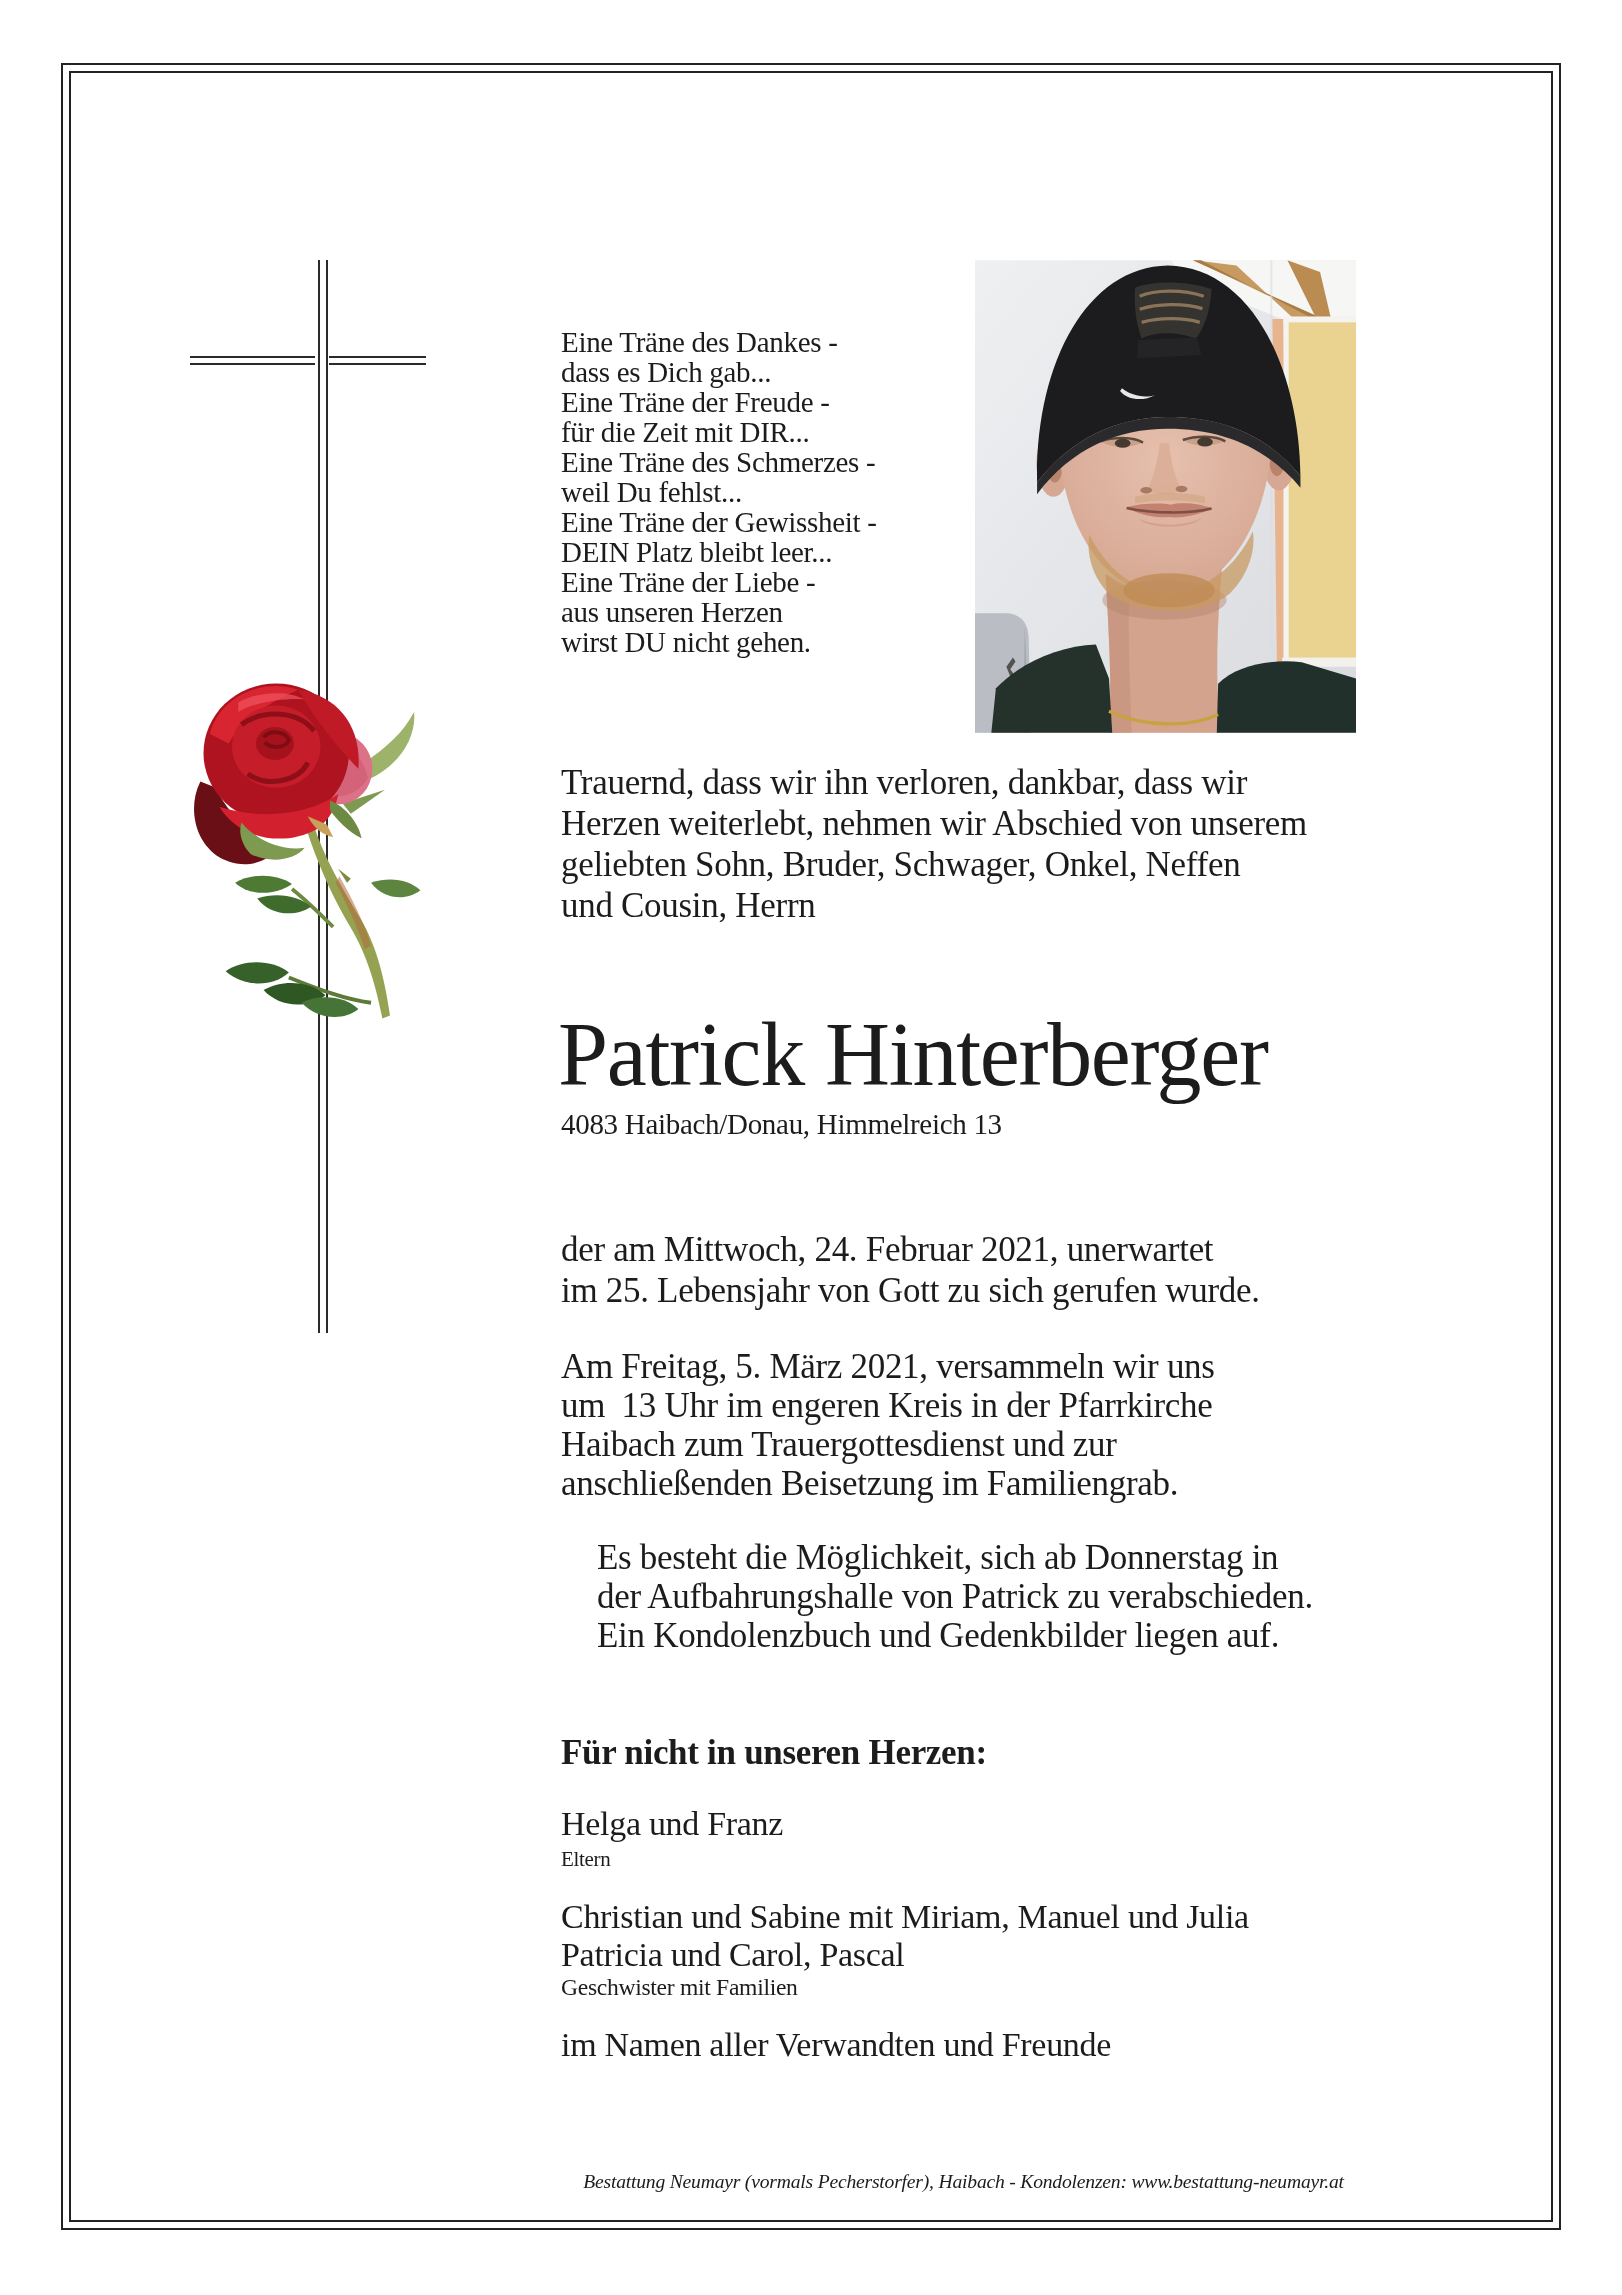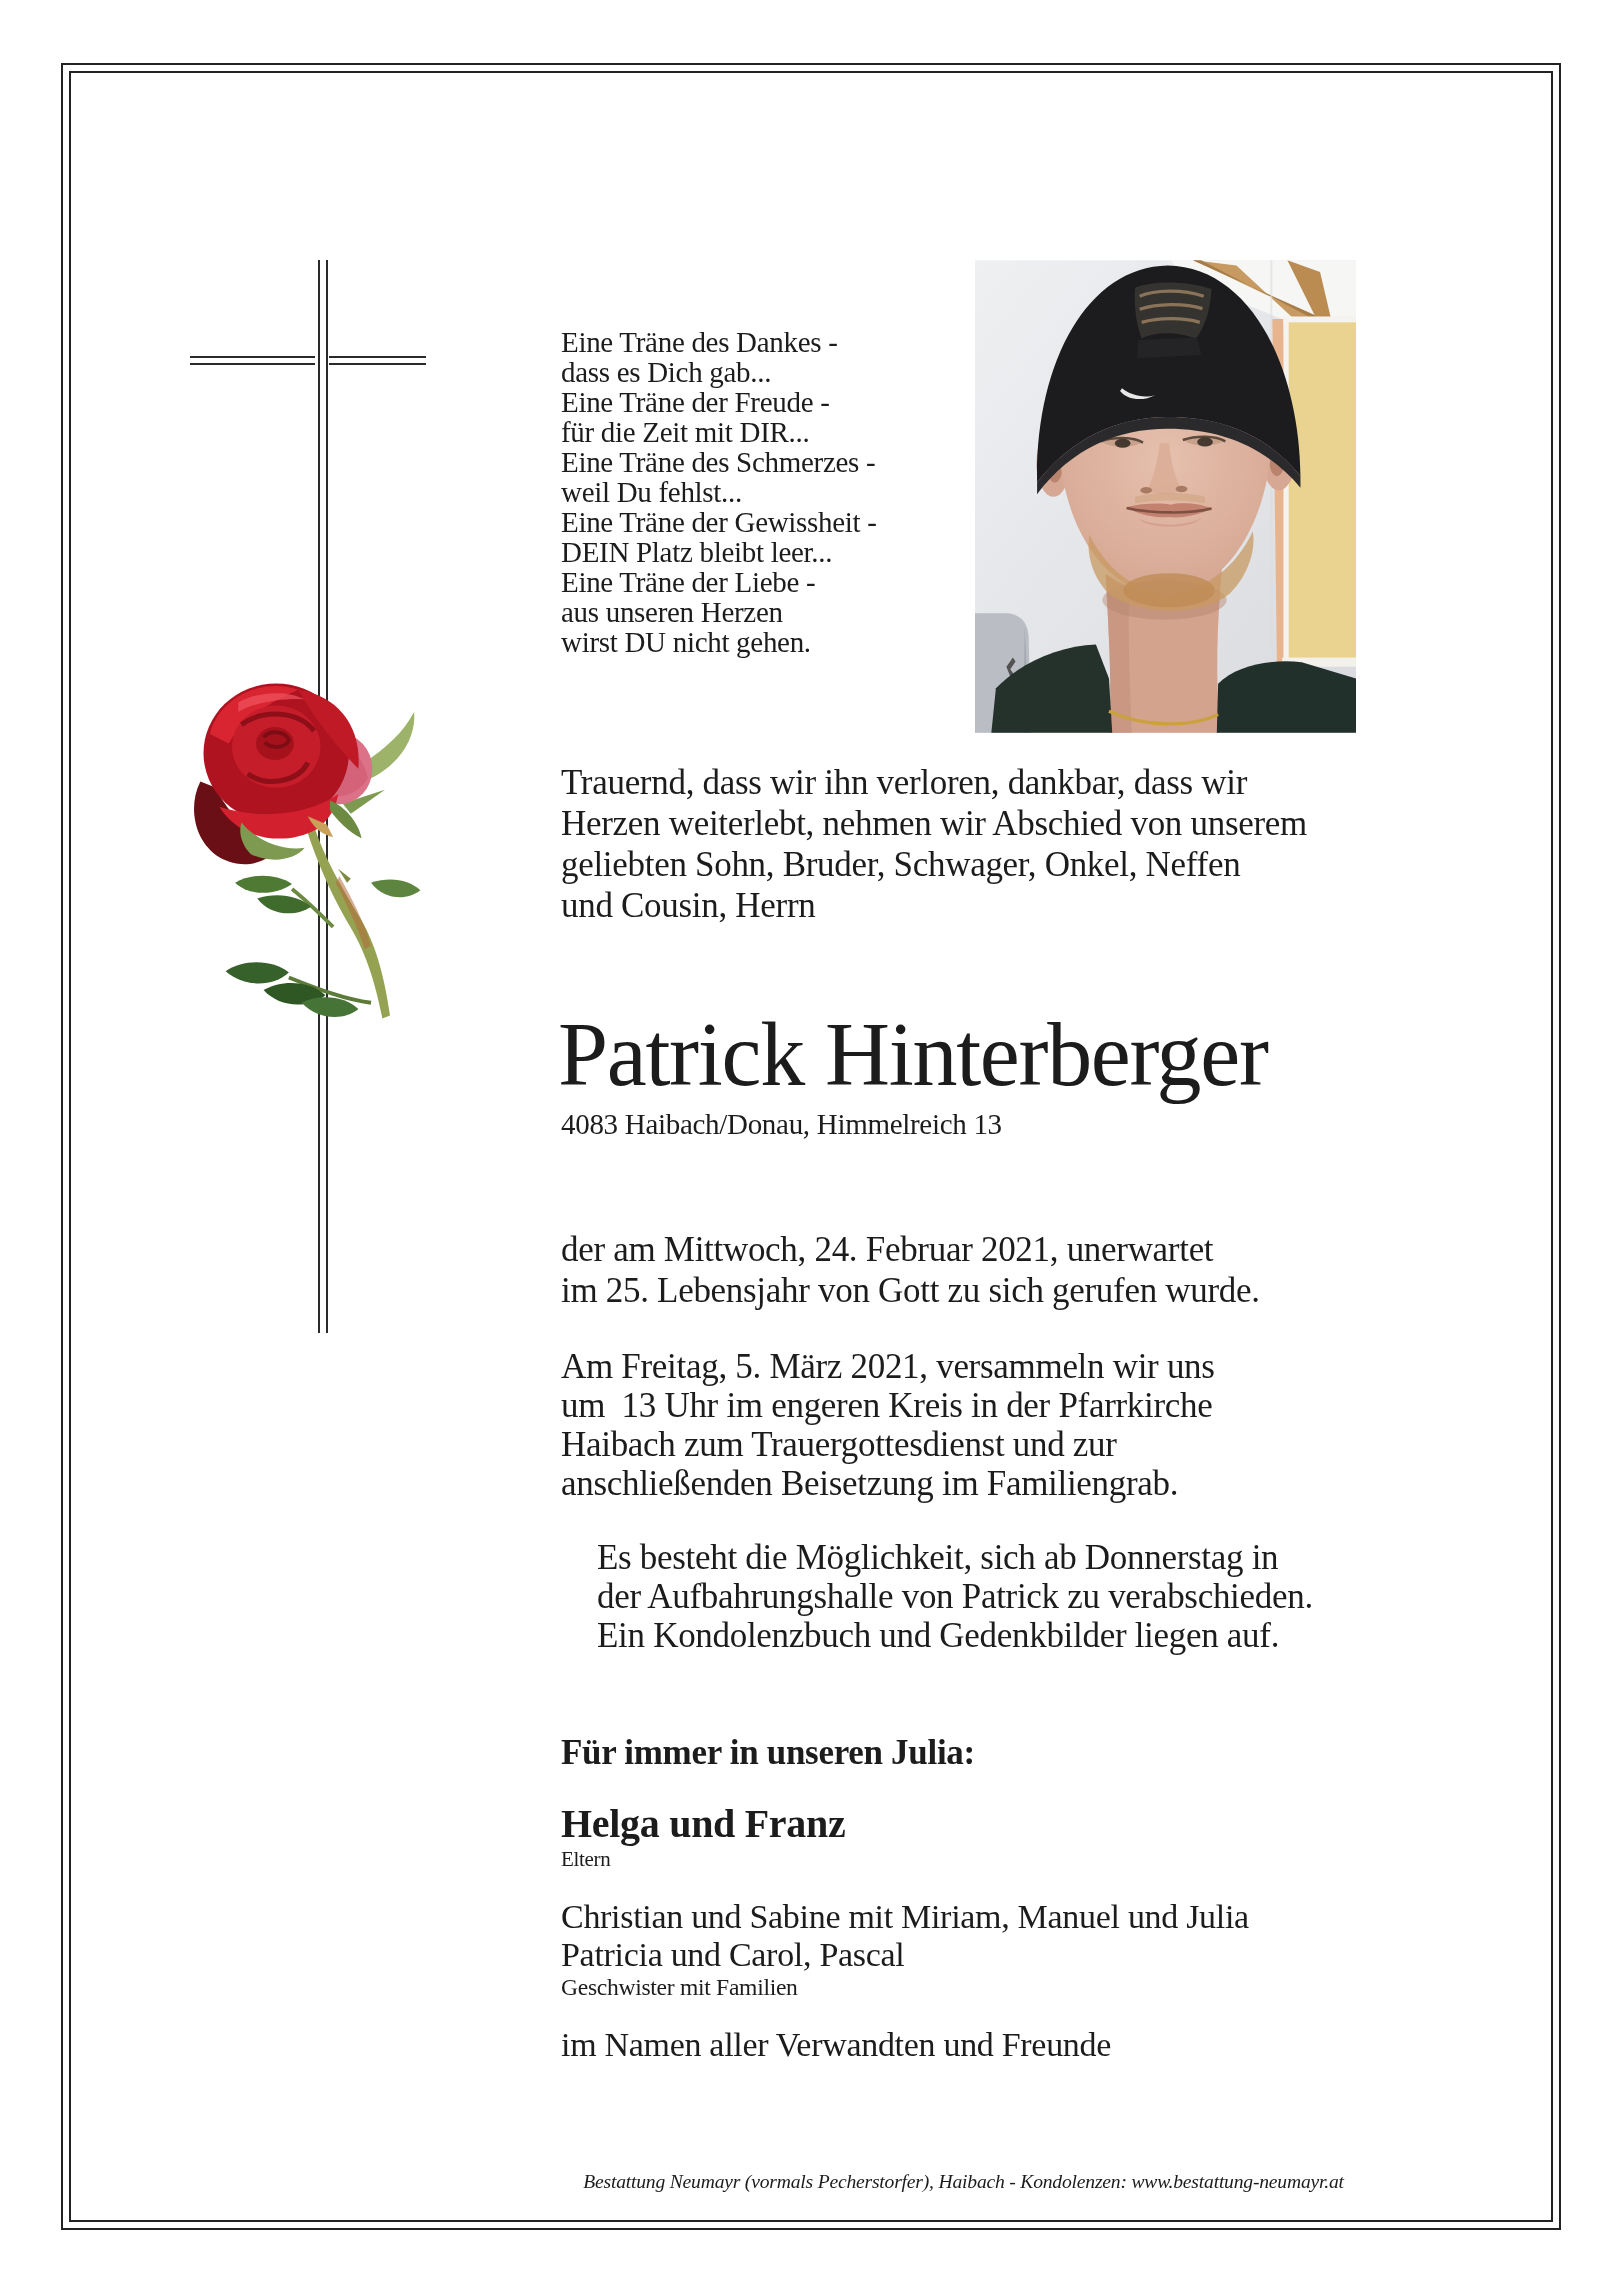--- a/index.html
+++ b/index.html
@@ -27,21 +27,21 @@
   
   .txt { position: absolute; left: 561px; letter-spacing: -0.3px; white-space: nowrap; }
   .poem      { top: 327px;  font-size: 29px; line-height: 30px; }
   .intro     { top: 762px; font-size: 35px; line-height: 41px; }
   .name      { top: 1006px; left: 558px; font-size: 90px; line-height: 98px; letter-spacing: -1.3px; }
   .address   { top: 1108px; font-size: 29px; line-height: 33px; }
   .passing   { top: 1229px; font-size: 35px; line-height: 41px; }
   .funeral   { top: 1347px; font-size: 35px; line-height: 39px; }
   .farewell  { top: 1538px; font-size: 35px; line-height: 39px; margin-left: 36px; }
   .remember  { top: 1733px; font-size: 35px; font-weight: bold; }
-  .m-names-1 { top: 1805px; font-size: 40px; line-height: 38px; font-weight: bold; }
+  .m-names-1 { top: 1805px; font-size: 34px; line-height: 38px; }
   .m-rel-1   { top: 1847px; font-size: 21px; }
   .m-names-2 { top: 1898px; font-size: 34px; line-height: 38px; }
   .m-rel-2   { top: 1974px; font-size: 23.6px; }
   .closing   { top: 2026px; font-size: 34px; }
   .footer    {
     position: absolute; left: 558px; top: 2171px; width: 811px;
     font-size: 19.6px; text-align: center; letter-spacing: -0.2px; white-space: nowrap; font-style: italic;
   }
   .bold { font-weight: normal; margin-left: 8px; }
   .photo-wrap {
@@ -210,21 +210,21 @@
   <div>Haibach zum Trauergottesdienst und zur</div>
   <div>anschließenden Beisetzung im Familiengrab.</div>
 </div>
 
 <div class="txt farewell">
   <div>Es besteht die Möglichkeit, sich ab Donnerstag in</div>
   <div>der Aufbahrungshalle von Patrick zu verabschieden.</div>
   <div>Ein Kondolenzbuch und Gedenkbilder liegen auf.</div>
 </div>
 
-<div class="txt remember">Für immer in unseren Julia:</div>
+<div class="txt remember">Für nicht in unseren Herzen:</div>
 
 <div class="txt m-names-1">Helga und Franz</div>
 <div class="txt m-rel-1">Eltern</div>
 
 <div class="txt m-names-2">
   <div>Christian und Sabine mit Miriam, Manuel und Julia</div>
   <div>Patricia und Carol, Pascal</div>
 </div>
 <div class="txt m-rel-2">Geschwister mit Familien</div>
 

